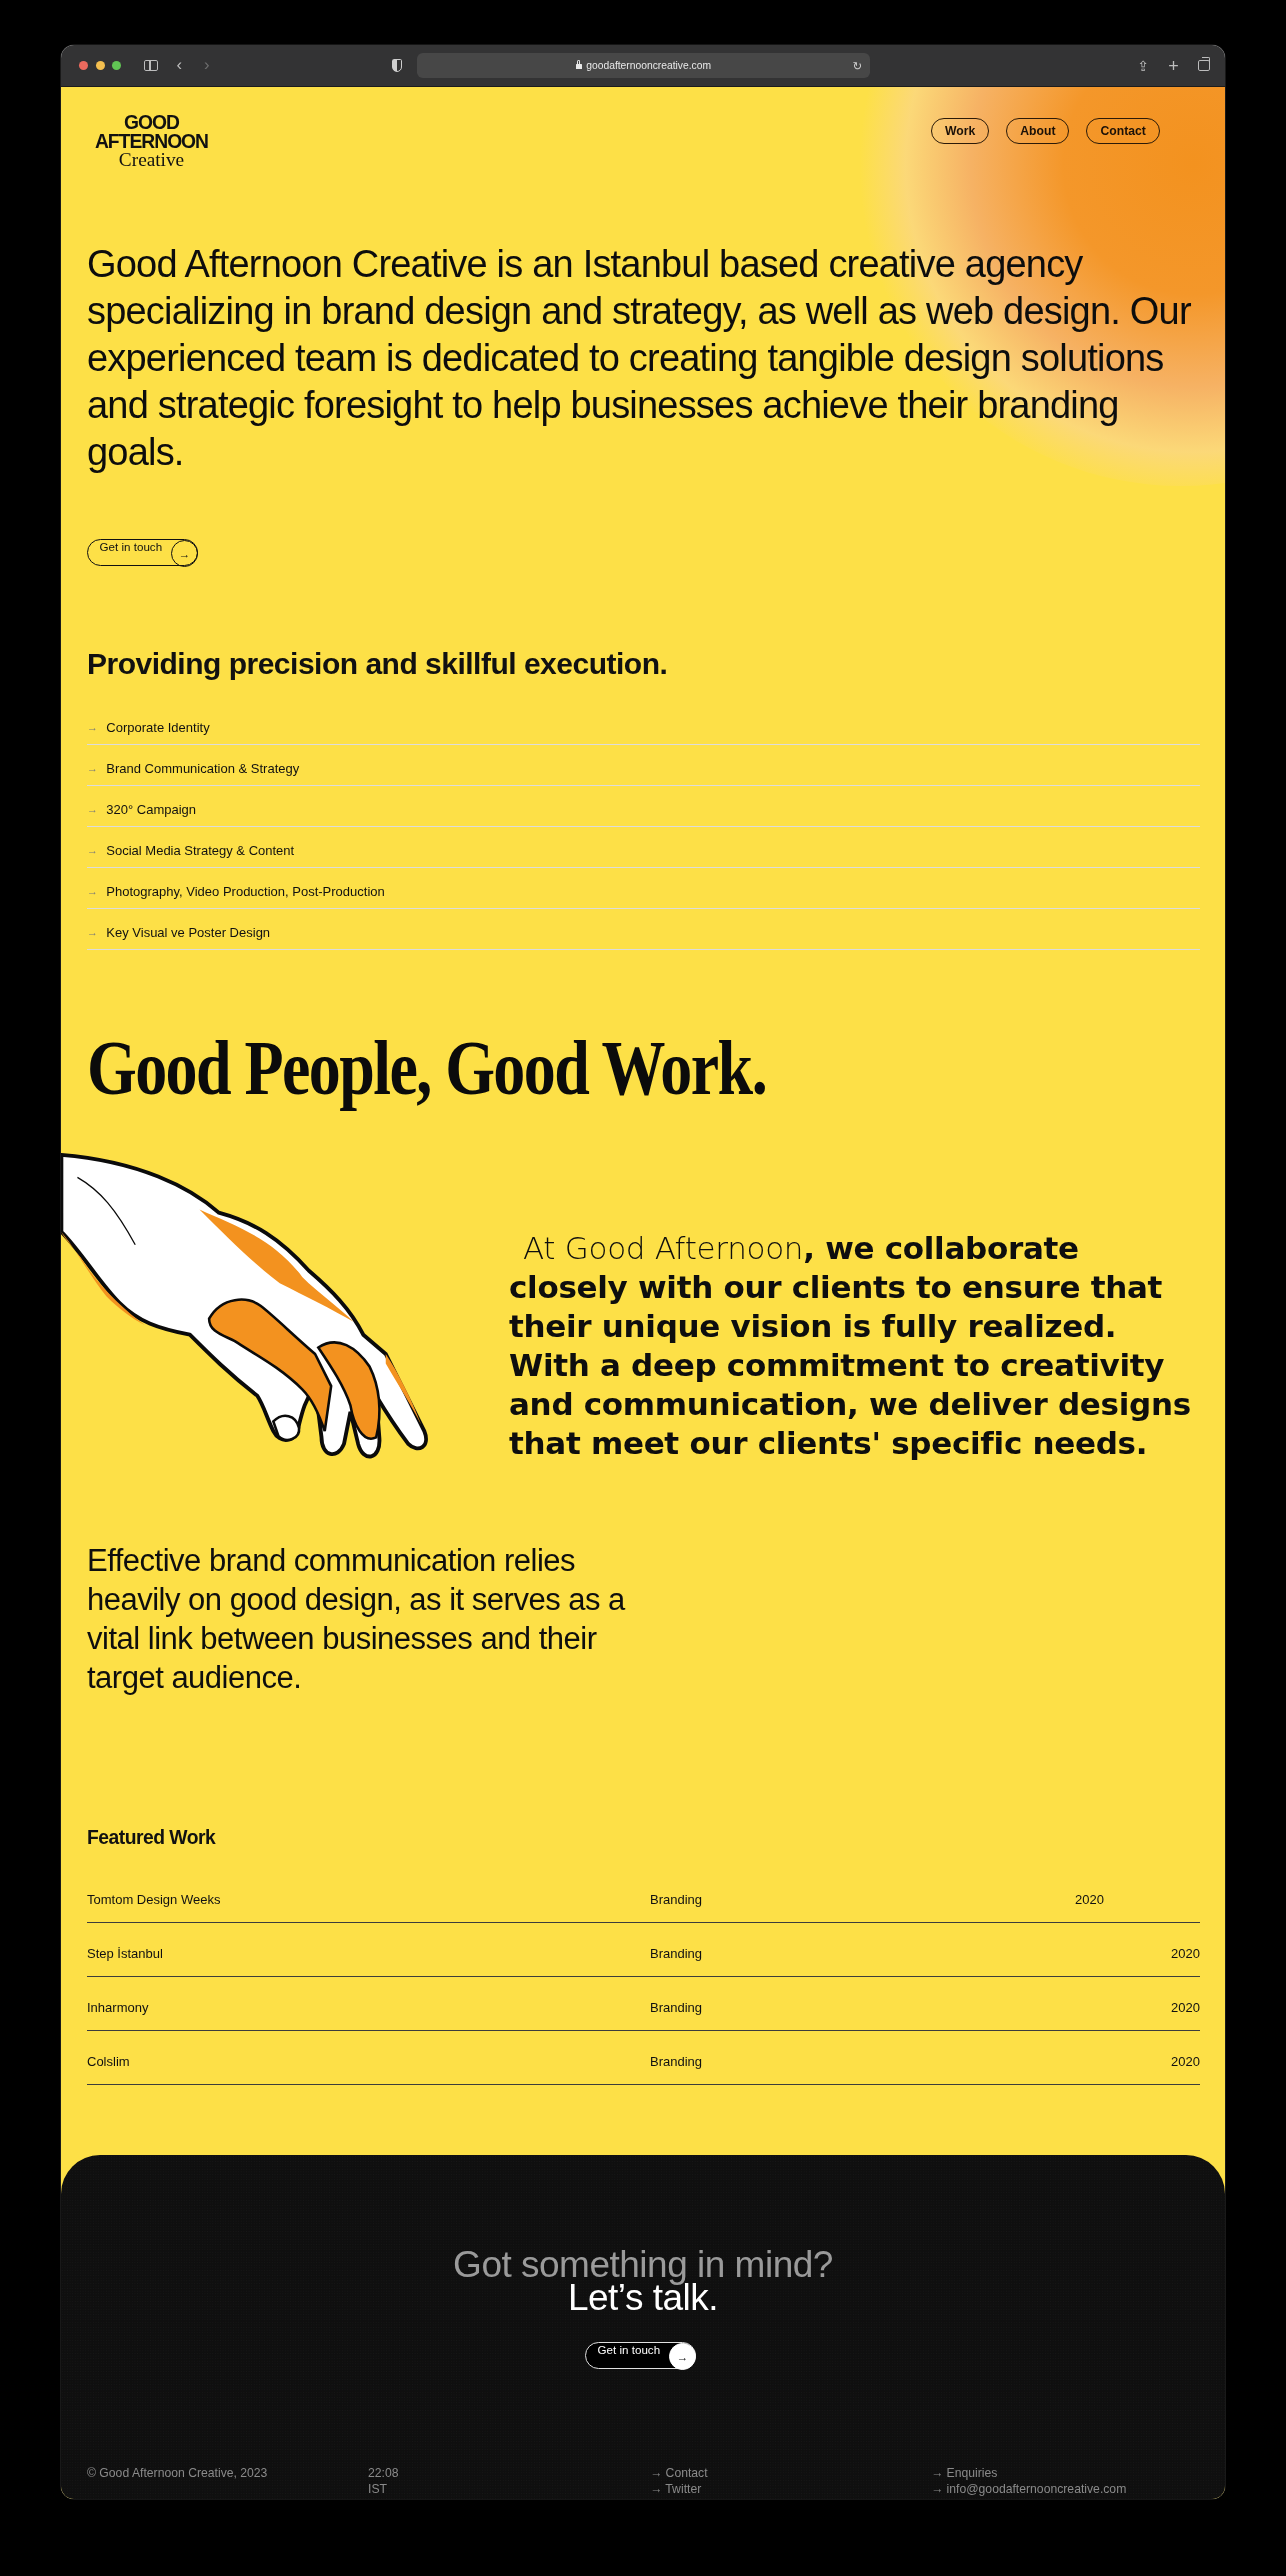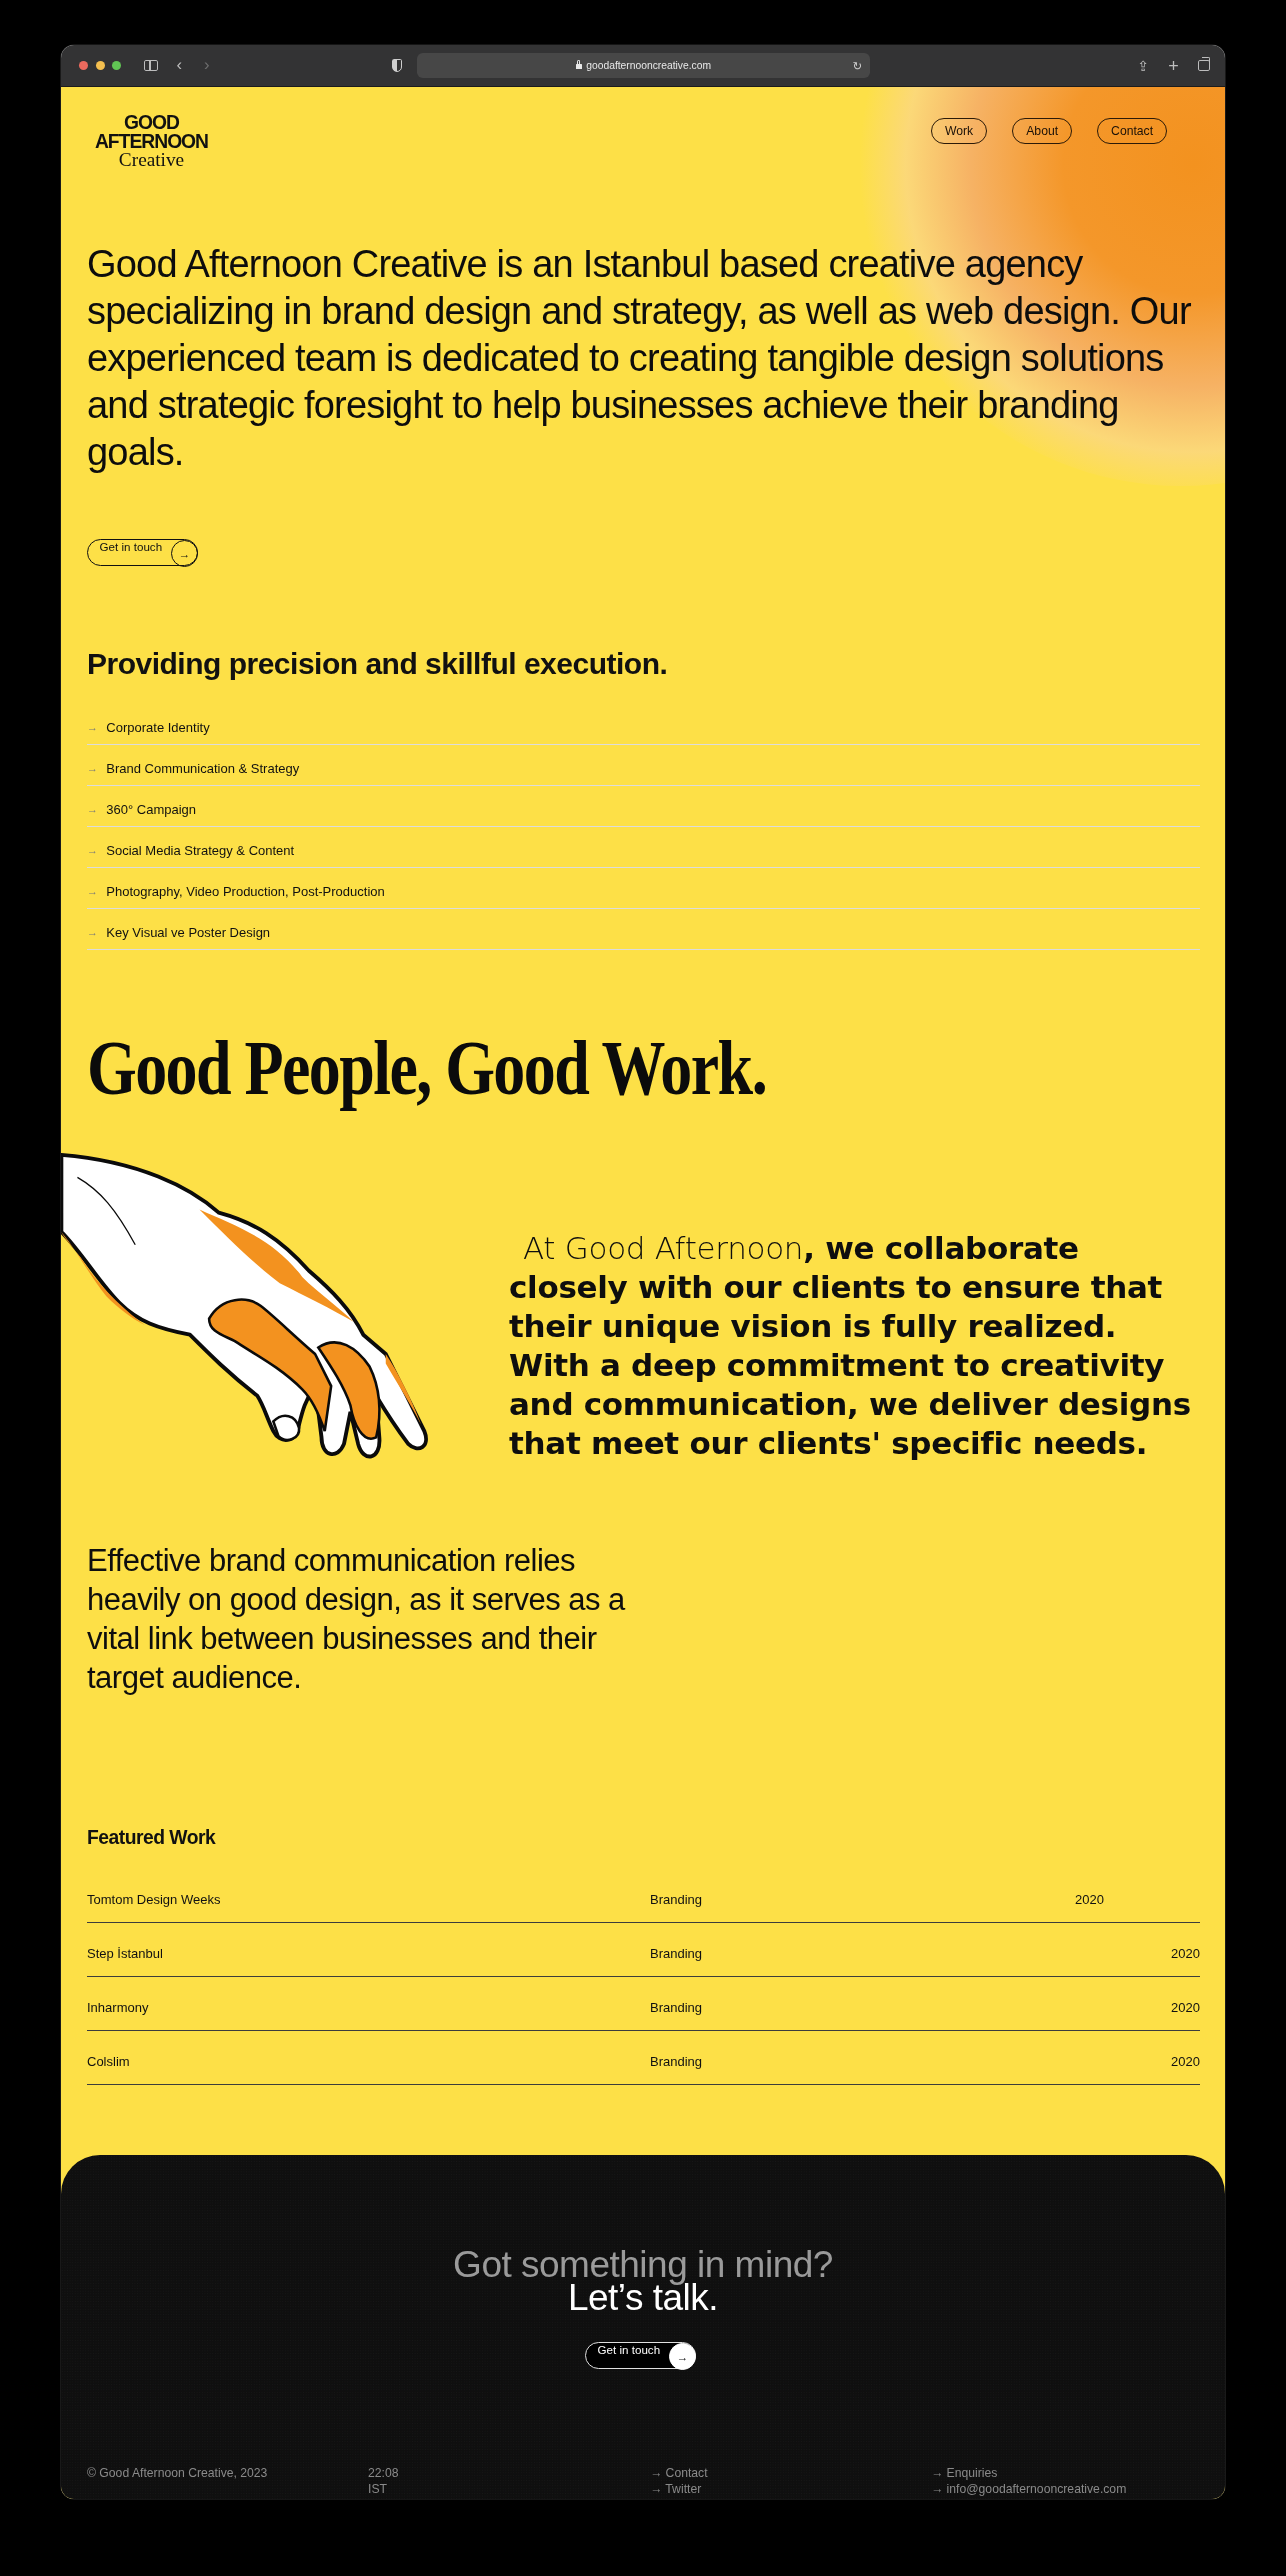--- a/index.html
+++ b/index.html
@@ -44,21 +44,21 @@
   
   .page { position: absolute; left: 0; top: 42px; width: 100%; height: calc(100% - 42px); overflow: hidden; background: #fde047; }
   .glow {
     position: absolute; left: 798px; top: -244px; width: 643px; height: 643px; border-radius: 50%;
     background: radial-gradient(circle at 52% 50%, #f3921f 0%, #f4972a 28%, #f6b264 48%, rgba(250,210,160,0.55) 62%, rgba(255,255,255,0) 72%);
   }
   .logo { position: absolute; left: 26px; top: 26px; text-align: center; width: 129px; line-height: 1; }
   .logo .l1, .logo .l2 { font-family: "Liberation Sans", sans-serif; font-weight: 700; font-size: 19.3px; letter-spacing: -1px; display: block; }
   .logo .l3 { font-family: "Liberation Serif", serif; font-size: 19.3px; display: block; margin-top: -1.3px; }
 
-  .topnav { position: absolute; left: 870px; top: 31px; display: flex; gap: 25px; }
+  .topnav { position: absolute; left: 870px; top: 31px; display: flex; gap: 17px; font-weight: bold; }
   .pill {
     height: 26px; padding: 0 13px; border: 1px solid #2b1a08; border-radius: 13px;
     display: flex; align-items: center; font-size: 12.2px; color: #1b1108; background: transparent;
   }
 
   .hero-text {
     position: absolute; left: 26px; top: 154px; width: 1113px;
     font-size: 38px; line-height: 47px; letter-spacing: -0.8px; color: #0d0d0d;
   }
   .btn-touch {
@@ -170,21 +170,21 @@
       <div class="service-row">
           <span class="arr">→</span>
           <span>Corporate Identity</span>
         </div>
       <div class="service-row">
           <span class="arr">→</span>
           <span>Brand Communication &amp; Strategy</span>
         </div>
       <div class="service-row">
           <span class="arr">→</span>
-          <span>360° Campaign</span>
+          <span>320° Campaign</span>
         </div>
       <div class="service-row">
           <span class="arr">→</span>
           <span>Social Media Strategy &amp; Content</span>
         </div>
       <div class="service-row">
           <span class="arr">→</span>
           <span>Photography, Video Production, Post-Production</span>
         </div>
       <div class="service-row">

